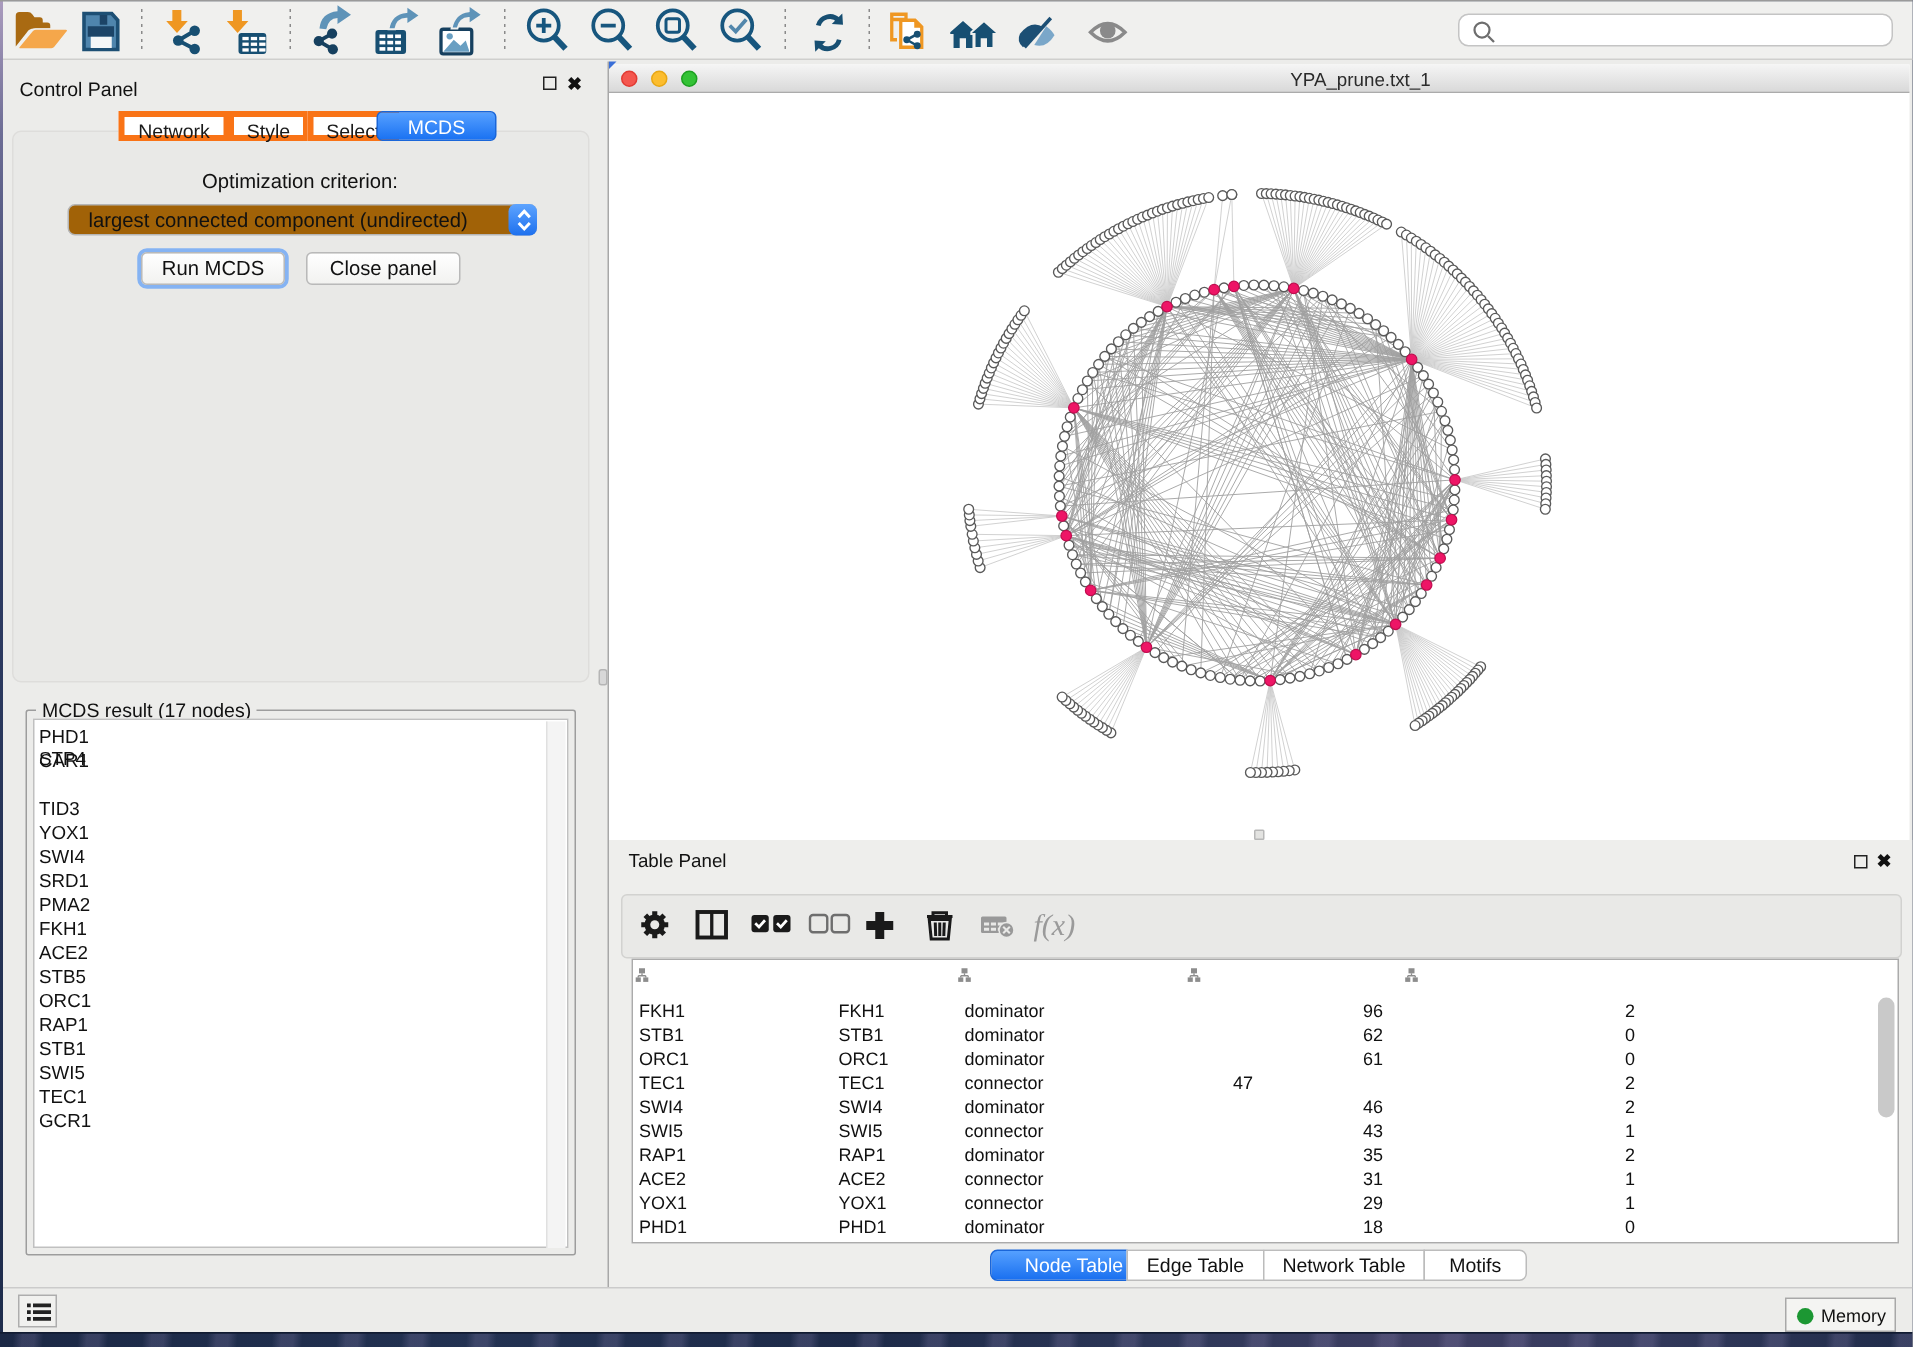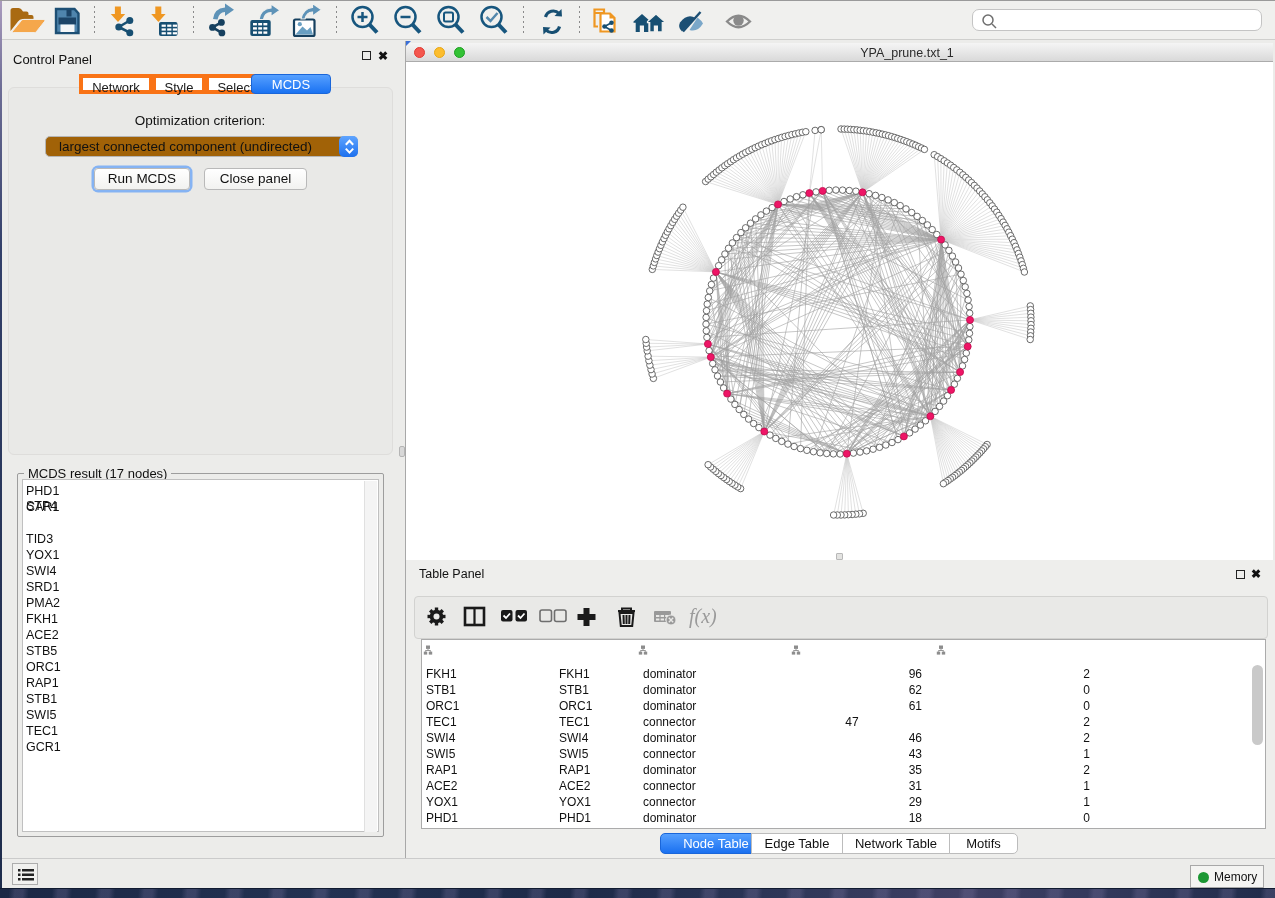--- a/index.html
+++ b/index.html
@@ -1143,21 +1143,21 @@
 <div class="row-text" style="top:43px;left:400px;width:100px;text-align:right;">62</div>
 <div class="row-text" style="top:43px;left:560px;width:108px;text-align:right;">0</div>
 <div class="row-text" style="top:59px;left:4px;width:100px;">ORC1</div>
 <div class="row-text" style="top:59px;left:137px;width:80px;">ORC1</div>
 <div class="row-text" style="top:59px;left:221px;width:100px;">dominator</div>
 <div class="row-text" style="top:59px;left:400px;width:100px;text-align:right;">61</div>
 <div class="row-text" style="top:59px;left:560px;width:108px;text-align:right;">0</div>
 <div class="row-text" style="top:75px;left:4px;width:100px;">TEC1</div>
 <div class="row-text" style="top:75px;left:137px;width:80px;">TEC1</div>
 <div class="row-text" style="top:75px;left:221px;width:100px;">connector</div>
-<div class="row-text" style="top:75px;left:380px;width:100px;text-align:center;">47</div>
+<div class="row-text" style="top:75px;left:400px;width:100px;text-align:left;">47</div>
 <div class="row-text" style="top:75px;left:560px;width:108px;text-align:right;">2</div>
 <div class="row-text" style="top:91px;left:4px;width:100px;">SWI4</div>
 <div class="row-text" style="top:91px;left:137px;width:80px;">SWI4</div>
 <div class="row-text" style="top:91px;left:221px;width:100px;">dominator</div>
 <div class="row-text" style="top:91px;left:400px;width:100px;text-align:right;">46</div>
 <div class="row-text" style="top:91px;left:560px;width:108px;text-align:right;">2</div>
 <div class="row-text" style="top:107px;left:4px;width:100px;">SWI5</div>
 <div class="row-text" style="top:107px;left:137px;width:80px;">SWI5</div>
 <div class="row-text" style="top:107px;left:221px;width:100px;">connector</div>
 <div class="row-text" style="top:107px;left:400px;width:100px;text-align:right;">43</div>

